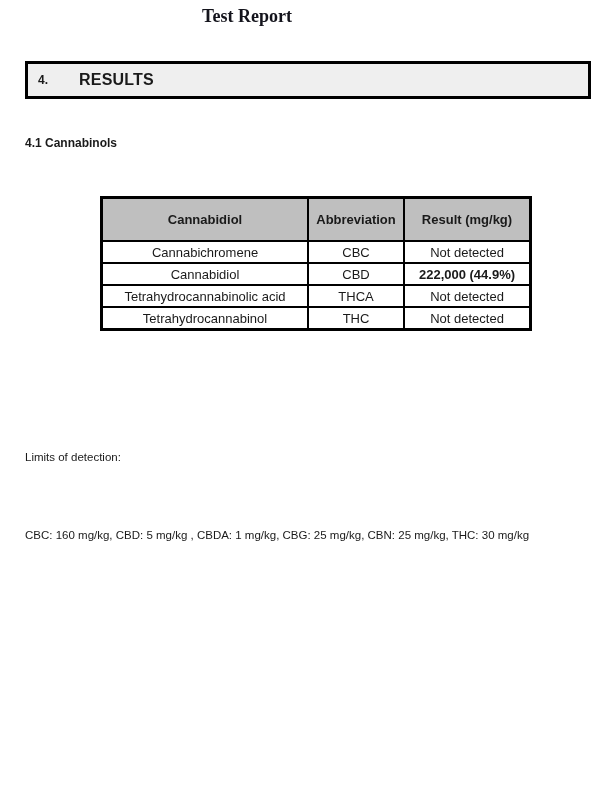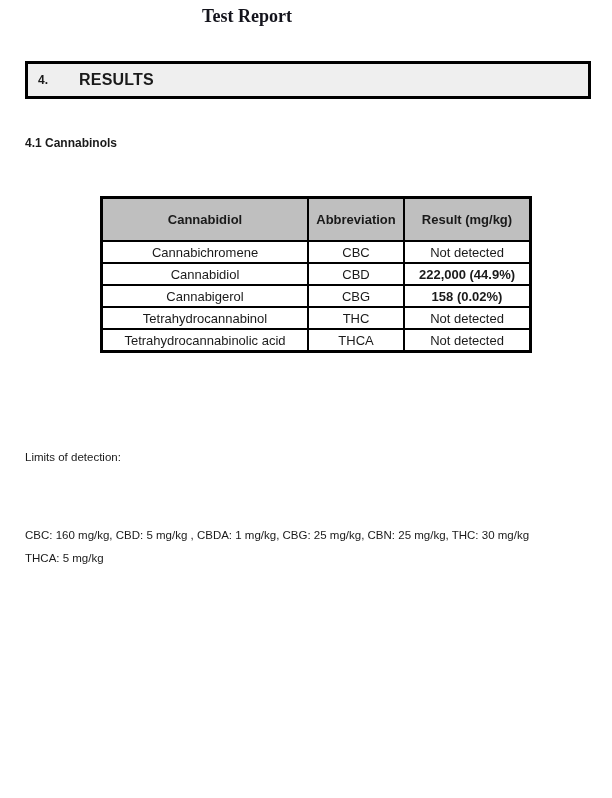--- a/index.html
+++ b/index.html
@@ -138,35 +138,29 @@
       <td class="col-name">Cannabichromene</td>
       <td class="col-abbr">CBC</td>
       <td class="col-result">Not detected</td>
     </tr>
     <tr>
       <td class="col-name">Cannabidiol</td>
       <td class="col-abbr">CBD</td>
       <td class="col-result bold">222,000 (44.9%)</td>
     </tr>
     <tr>
-      <td class="col-name">Cannabigerol</td>
-      <td class="col-abbr">CBG</td>
-      <td class="col-result bold">158 (0.02%)</td>
+      <td class="col-name">Tetrahydrocannabinolic acid</td>
+      <td class="col-abbr">THCA</td>
+      <td class="col-result">Not detected</td>
     </tr>
     <tr>
       <td class="col-name">Tetrahydrocannabinol</td>
       <td class="col-abbr">THC</td>
-      <td class="col-result">Not detected</td>
-    </tr>
-    <tr>
-      <td class="col-name">Tetrahydrocannabinolic acid</td>
-      <td class="col-abbr">THCA</td>
       <td class="col-result">Not detected</td>
     </tr>
   </tbody>
 </table>
 
 <div class="limits-label">Limits of detection:</div>
 
 <div class="limits-text">
   <div>CBC: 160 mg/kg, CBD: 5 mg/kg , CBDA: 1 mg/kg, CBG: 25 mg/kg, CBN: 25 mg/kg, THC: 30 mg/kg</div>
-  <div>THCA: 5 mg/kg</div>
 </div>
 
 </body></html>

